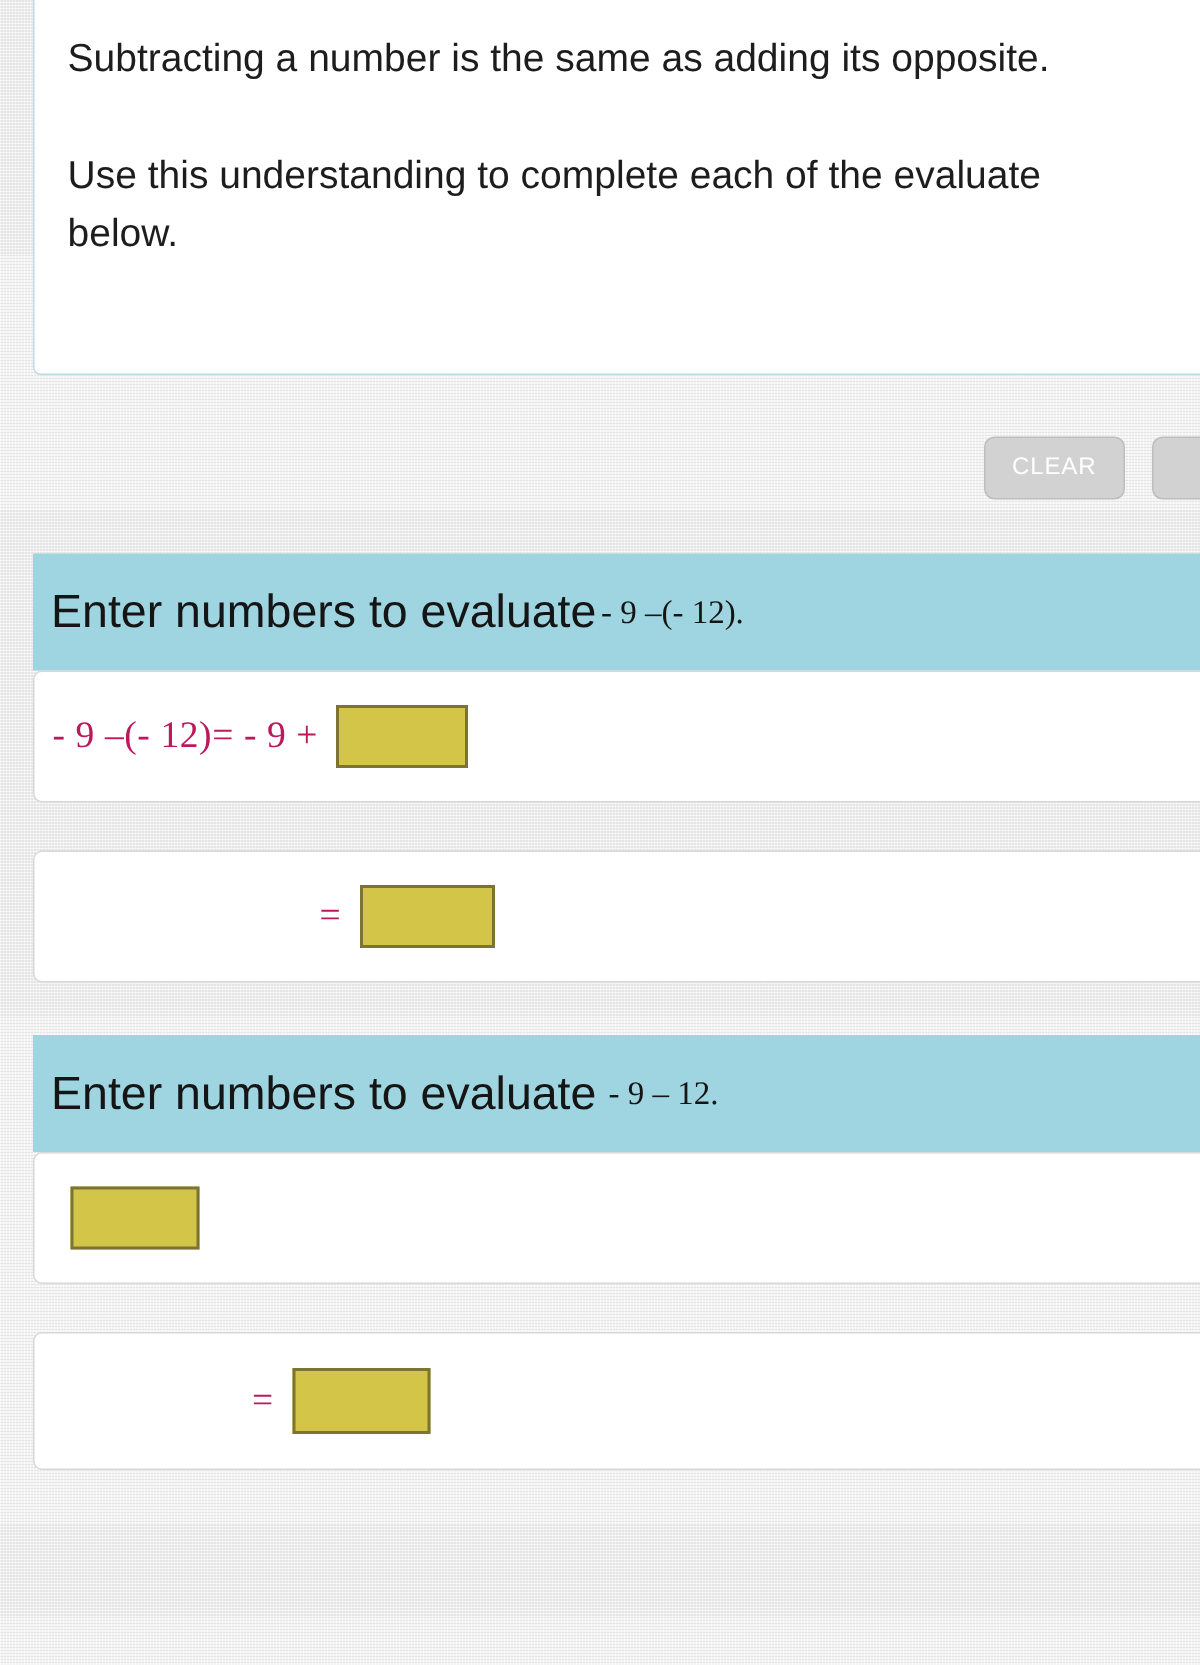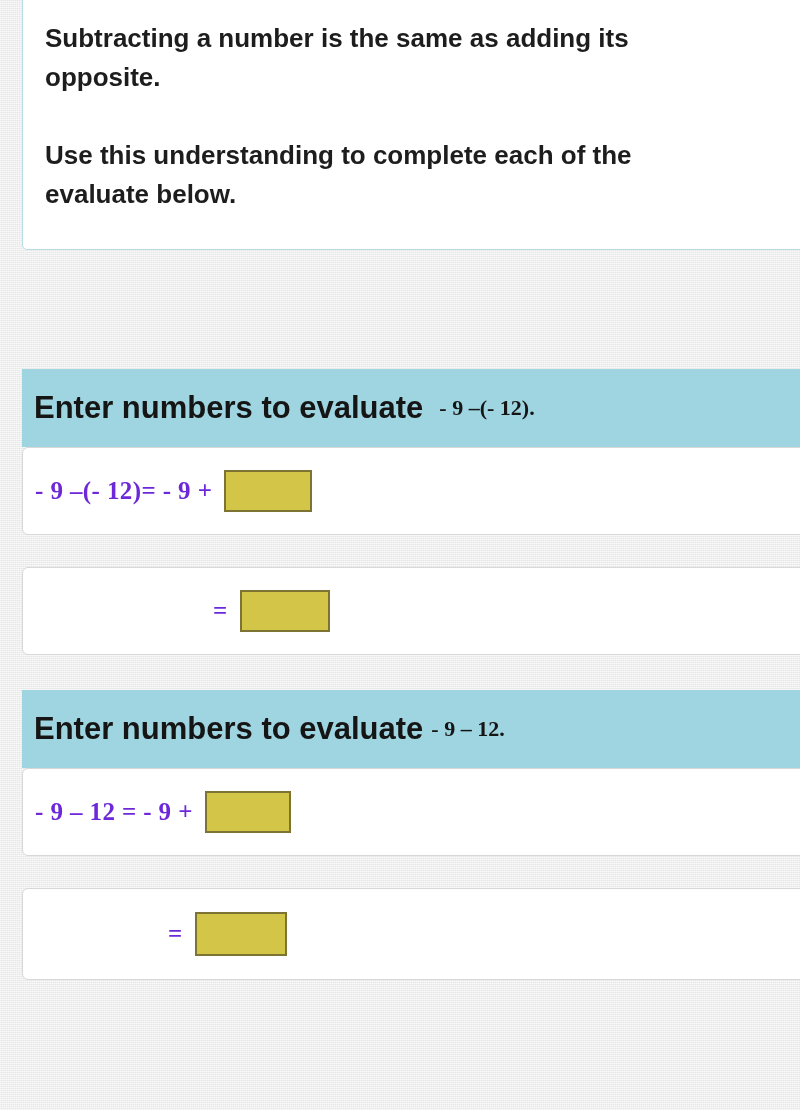--- a/index.html
+++ b/index.html
@@ -22,21 +22,20 @@
     background-image:
       repeating-linear-gradient(0deg, rgba(255,255,255,0.55) 0px, rgba(255,255,255,0.55) 1px, rgba(0,0,0,0.012) 1px, rgba(0,0,0,0.012) 2px),
       repeating-linear-gradient(90deg, rgba(255,255,255,0.35) 0px, rgba(255,255,255,0.35) 1px, rgba(0,0,0,0.015) 1px, rgba(0,0,0,0.015) 2px);
     z-index: 0;
   }
   .page {
     position: relative;
     z-index: 1;
     width: 712px;
     height: 1110px;
-    font-weight: bold;
   }
 
   
   .instruction-card {
     position: absolute;
     left: 22px;
     top: -8px;
     width: 810px;
     box-sizing: border-box;
     background: #ffffff;
@@ -127,21 +126,21 @@
   }
   .answer-inner {
     display: flex;
     align-items: center;
     height: 100%;
     padding-left: 12px;
   }
   .eq-expr {
     font-family: "Liberation Serif", serif;
     font-size: 25px;
-    color: #6d28d9;
+    color: #be185d;
     white-space: nowrap;
     letter-spacing: 0.4px;
   }
   .answer-box {
     background: #d3c548;
     border: 2px solid #7d7434;
     box-sizing: border-box;
     margin-left: 12px;
     cursor: text;
   }
@@ -168,24 +167,28 @@
 <div class="page-bg"></div>
 
 <div class="page">
 
   <div class="instruction-card">
     <div class="instruction-line">Subtracting a number is the same as adding its opposite.</div>
     <div class="instruction-gap"></div>
     <div class="instruction-line">Use this understanding to complete each of the evaluate below.</div>
   </div>
 
+  <div class="toolbar">
+    <div class="tool-btn">CLEAR</div>
+    <div class="tool-btn btn-clipped">C</div>
+  </div>
 
   <div class="problem-header" id="header-1">
     <span class="header-text">Enter numbers to evaluate</span>
-    <span class="math" style="margin-left:16px;">- 9 –(- 12).</span>
+    <span class="math" style="margin-left:3px;">- 9 –(- 12).</span>
   </div>
 
   <div class="answer-card" id="row-1">
     <div class="answer-inner">
       <span class="eq-expr">- 9 –(- 12)= - 9 +</span>
       <span class="answer-box box-a"></span>
     </div>
   </div>
 
   <div class="answer-card" id="row-2">
@@ -195,21 +198,20 @@
     </div>
   </div>
 
   <div class="problem-header" id="header-2">
     <span class="header-text">Enter numbers to evaluate</span>
     <span class="math" style="margin-left:8px;">- 9 – 12.</span>
   </div>
 
   <div class="answer-card" id="row-3">
     <div class="answer-inner">
-      <span class="eq-expr">- 9 – 12 = - 9 +</span>
       <span class="answer-box box-c"></span>
     </div>
   </div>
 
   <div class="answer-card" id="row-4">
     <div class="answer-inner eq-indent-2">
       <span class="eq-expr">=</span>
       <span class="answer-box box-d"></span>
     </div>
   </div>

